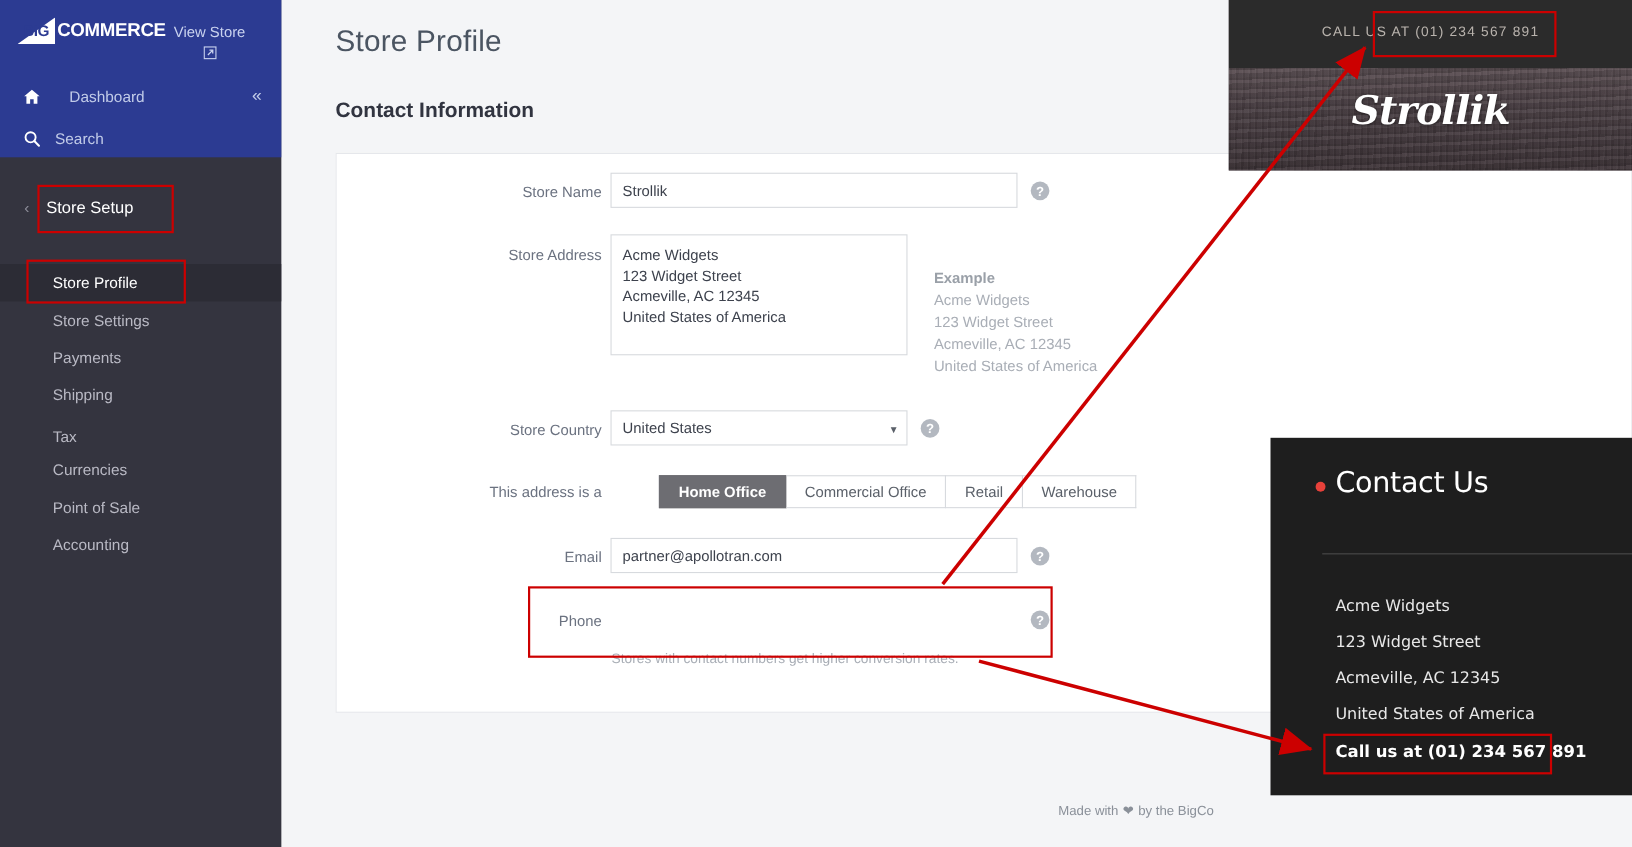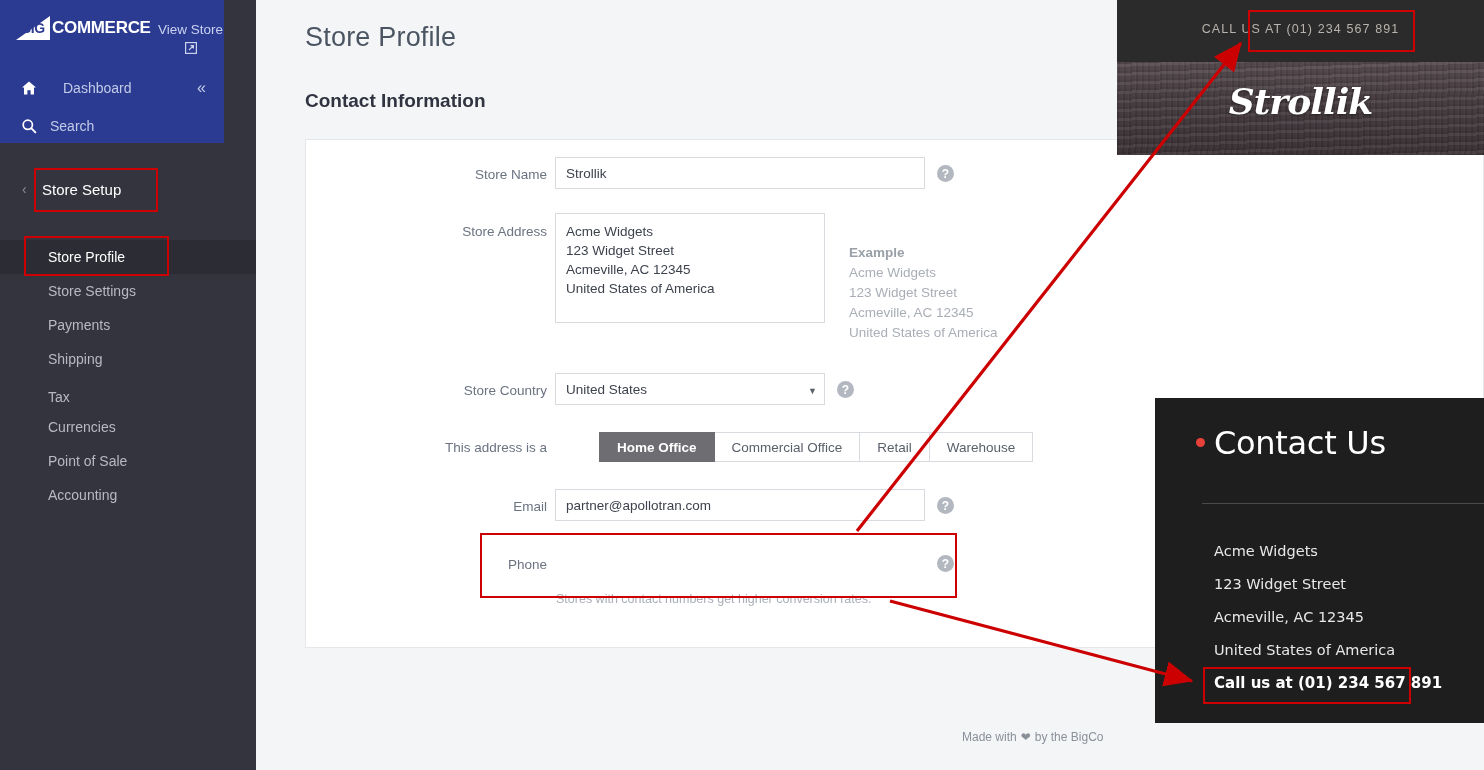--- a/index.html
+++ b/index.html
@@ -11,21 +11,21 @@
     overflow:hidden;
     position:relative;
   }
 
   
   #sidebar{
     position:absolute; left:0; top:0; width:256px; height:770px;
     background:#34343f;
   }
   .sb-top{
-    background:#2c3b92; height:143px; width:224px;
+    background:#2c3b92; height:143px; width:256px;
     position:relative;
   }
   .brand{
     position:absolute; left:16px; top:16px;
     display:flex; align-items:center; gap:2px;
   }
   .brand-mark{
     width:34px; height:24px; position:relative; overflow:hidden;
   }
   .brand-mark:before{
@@ -188,21 +188,21 @@
     letter-spacing:-1px;
     text-shadow:0 1px 3px rgba(0,0,0,.5);
   }
 
   #panel-bot{
     position:absolute; left:1155px; top:398px; width:329px; height:325px;
     background:#1e1e1e; overflow:hidden;
   }
   .pb-title{
     position:absolute; left:59px; top:26px;
-    color:#ffffff; font-size:32px; letter-spacing:-.3px;
+    color:#ffffff; font-size:26px; letter-spacing:-.3px;
     font-family:"DejaVu Sans", sans-serif;
   }
   .pb-dot{
     position:absolute; left:41px; top:40px;
     width:9px; height:9px; border-radius:50%; background:#e8413a;
   }
   .pb-rule{
     position:absolute; left:47px; top:105px; width:282px; height:1px;
     background:#4a4a4a;
   }

